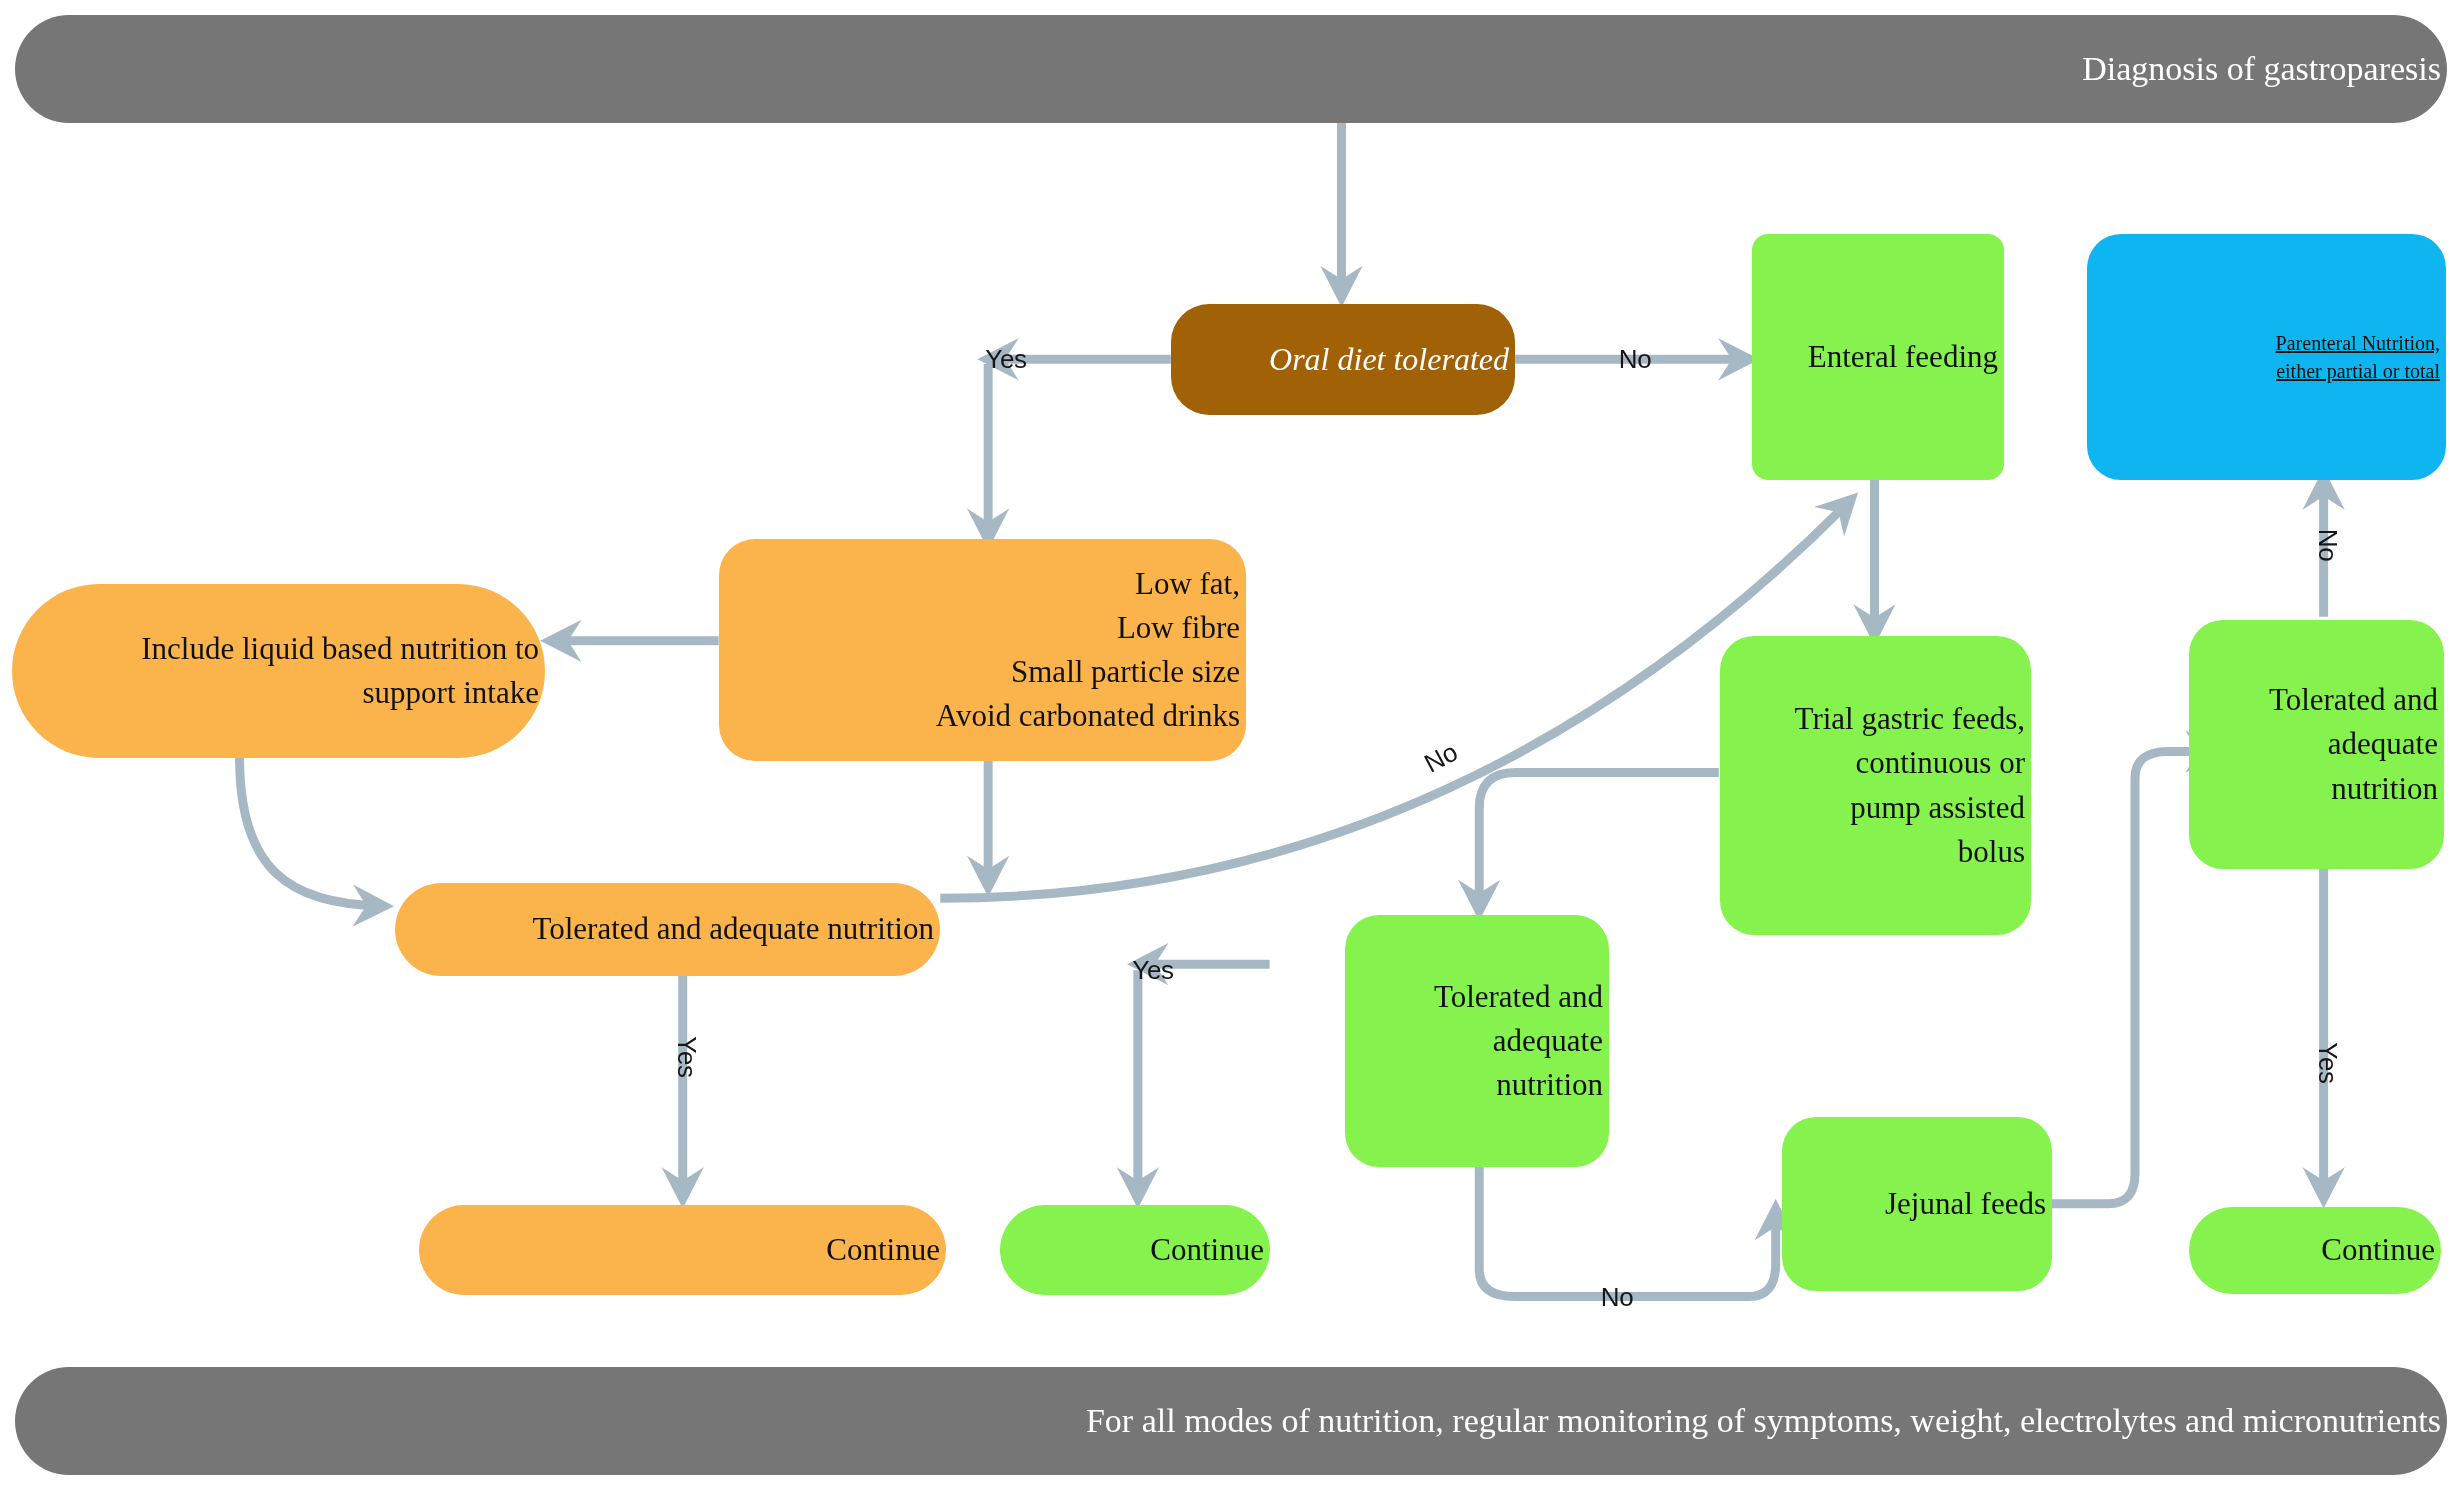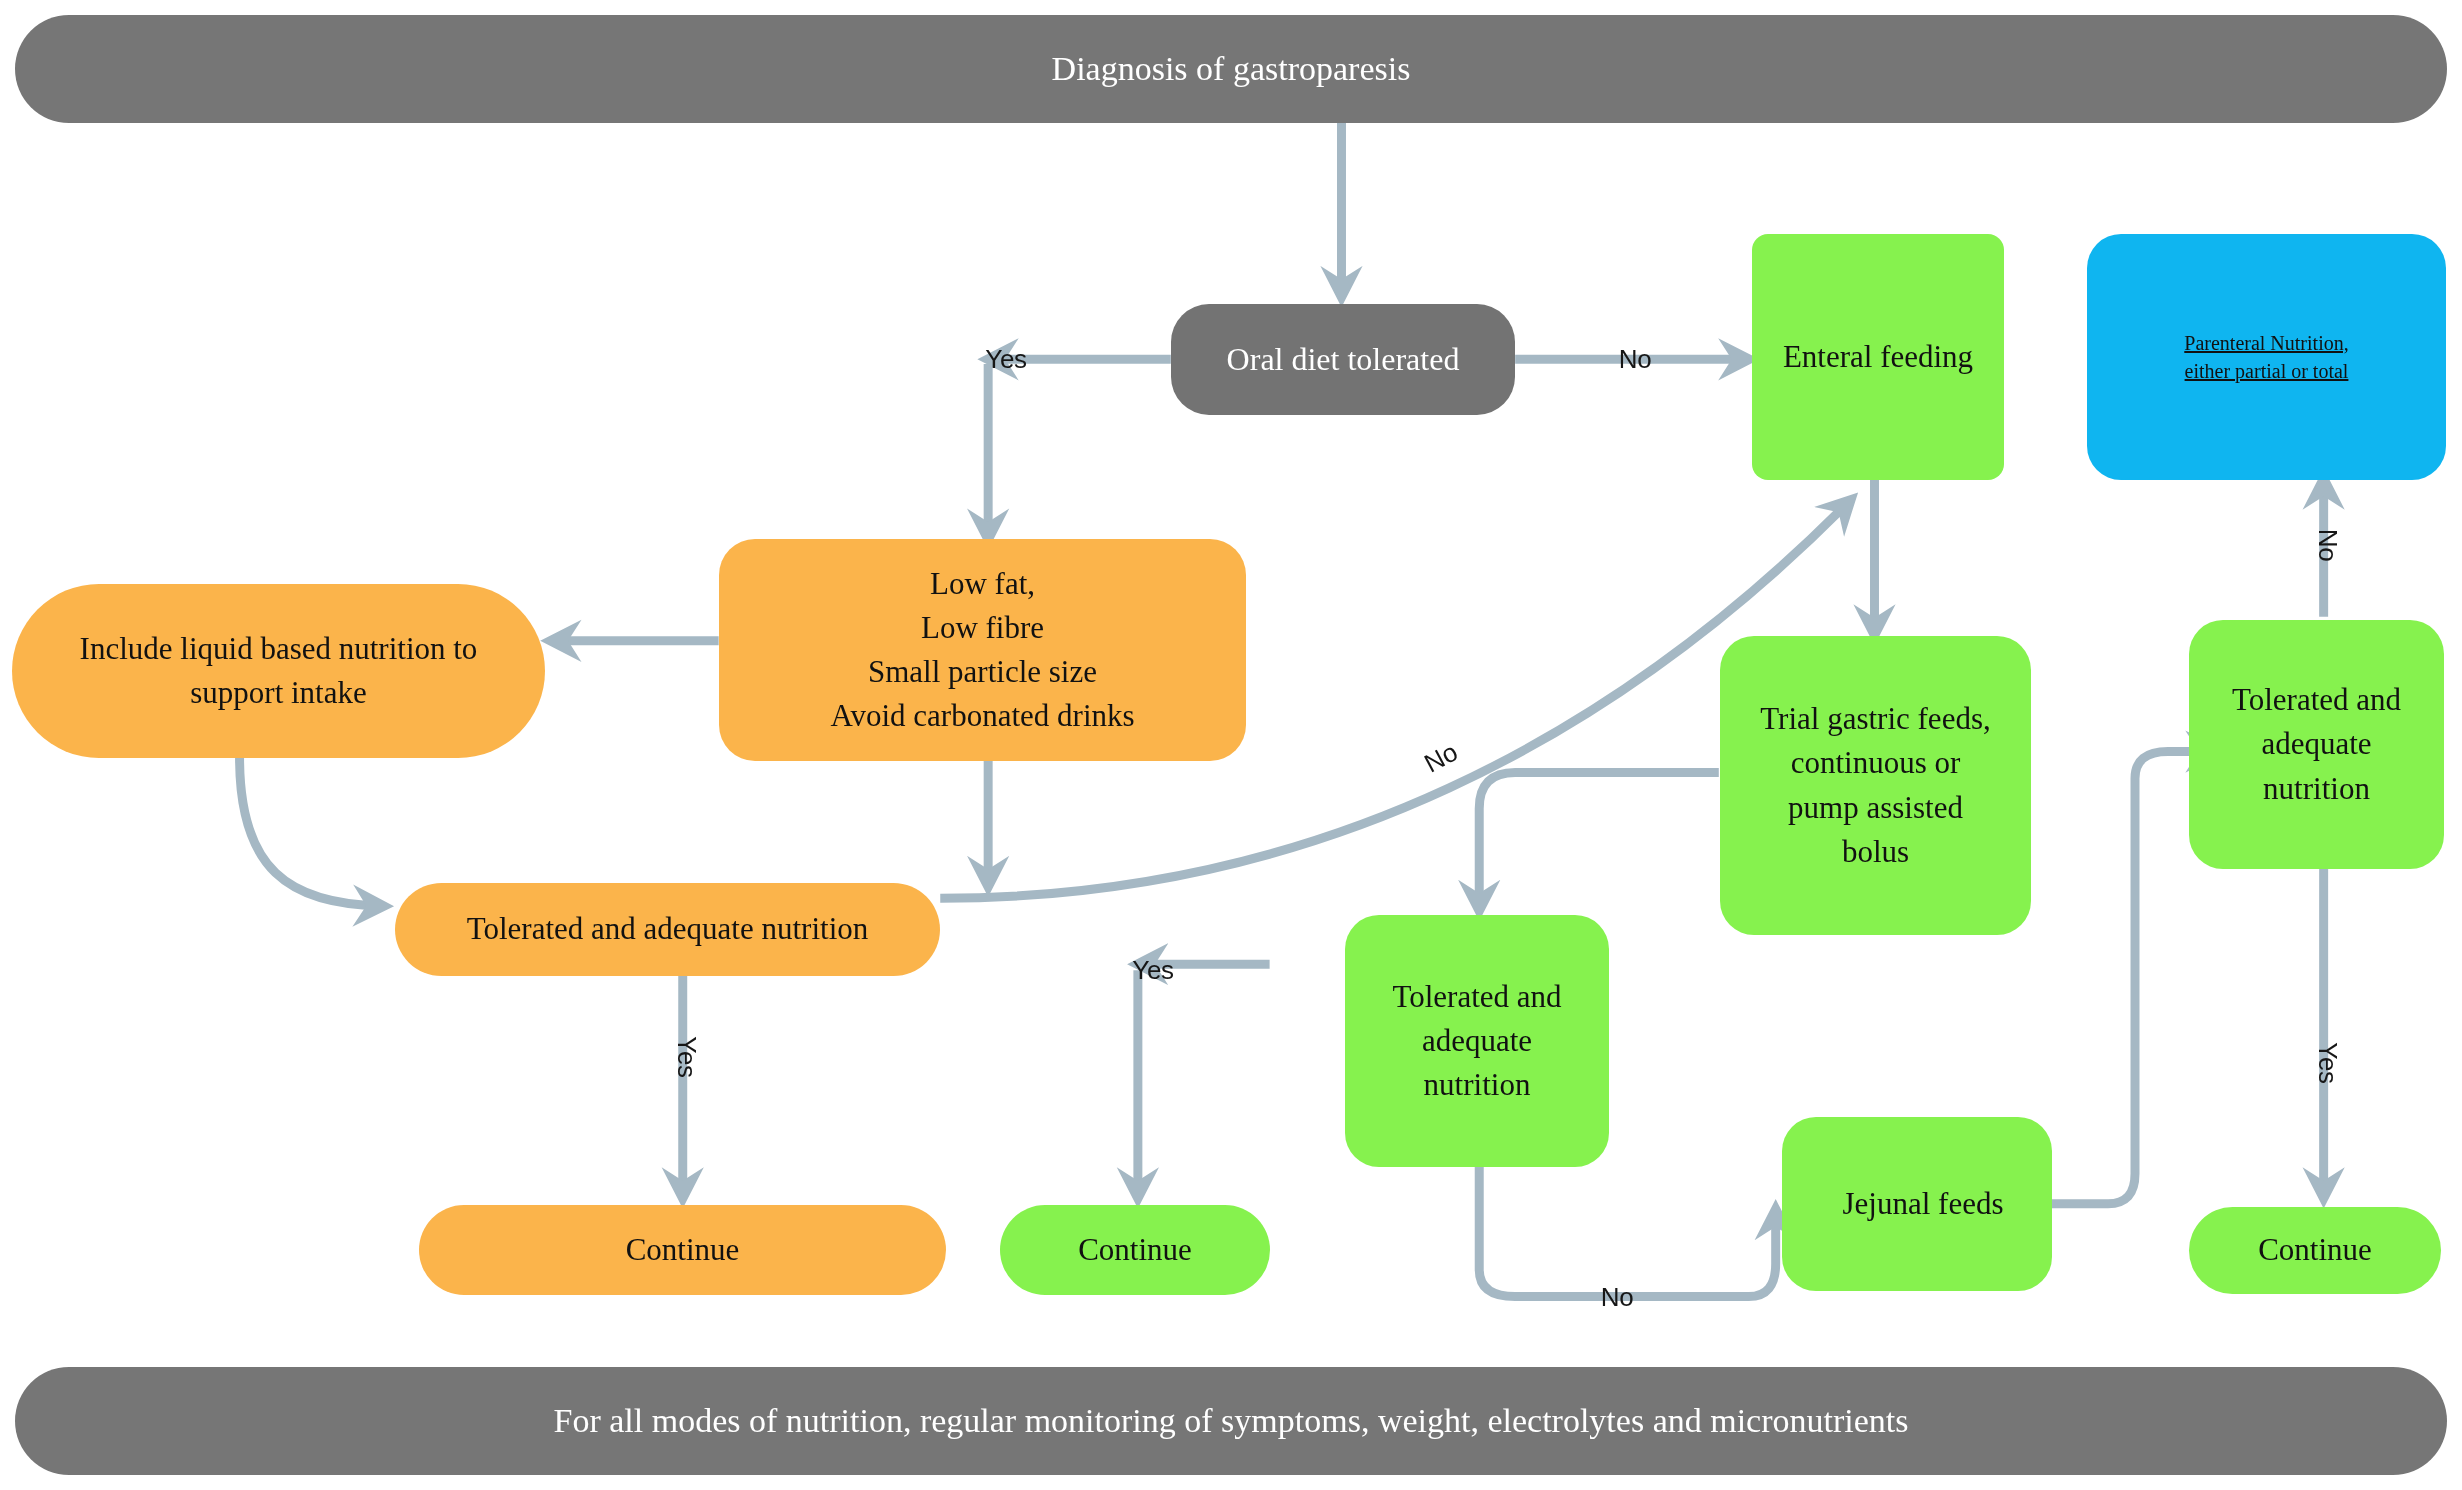--- a/index.html
+++ b/index.html
@@ -11,38 +11,39 @@
     background:#ffffff;
     overflow:hidden;
   }
   #edges{position:absolute;left:0;top:0;width:2462px;height:1490px;pointer-events:none;}
 
   .node{
     position:absolute;
     display:flex;
     align-items:center;
     justify-content:center;
-    text-align:center;
+    text-align:right;
     box-sizing:border-box;
     line-height:1.42;
     color:#111111;
   }
   .node .txt{width:100%;padding:0 6px;white-space:pre-line;}
 
   .band{
     background:#767676;
     color:#ffffff;
     border-radius:5989px;
     font-size:34px;
   }
   .pill-gray{
-    background:#737373;
+    background:#a16207;
     color:#ffffff;
     border-radius:38px;
     font-size:32px;
+    font-style:italic;
   }
   .pill-orange{
     background:#FBB44B;
     border-radius:5989px;
     font-size:31px;
   }
   .rect-orange{
     background:#FBB44B;
     border-radius:36px;
     font-size:31px;

